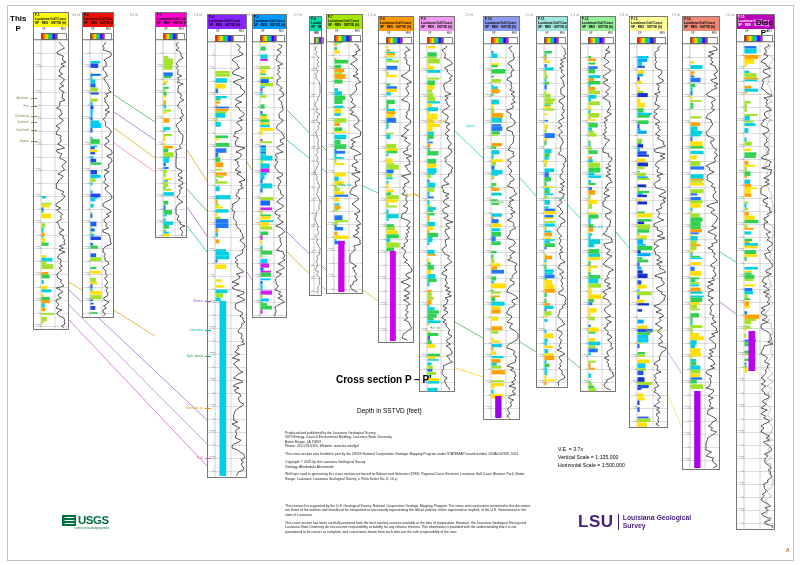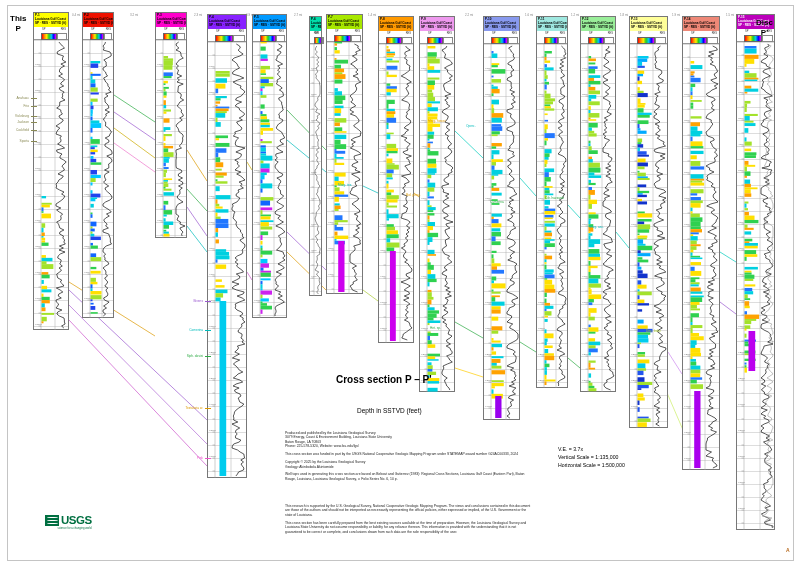--- a/index.html
+++ b/index.html
@@ -2023,27 +2023,35 @@
     <p>This research is supported by the U.S. Geological Survey, National Cooperative Geologic Mapping Program. The views and conclusions contained in this document are those of the authors and should not be interpreted as necessarily representing the official policies, either expressed or implied, of the U.S. Government or the state of Louisiana.</p>
     <p>This cross section has been carefully prepared from the best existing sources available at the time of preparation. However, the Louisiana Geological Survey and Louisiana State University do not assume responsibility or liability for any reliance thereon. This information is provided with the understanding that it is not guaranteed to be correct or complete, and conclusions drawn from such data are the sole responsibility of the user.</p>
   </div>
 
   <div id="scaleblock" style="left:558px;top:445px;">
     <div>V.E. = 3.7x</div>
     <div>Vertical Scale = 1:135,000</div>
     <div>Horizontal Scale = 1:500,000</div>
   </div>
 
-  <div id="usgs" style="left:45px;top:514px;">
+  <div id="usgs" style="left:62px;top:514px;">
     <div class="row">
       <span class="wave" style="background: rgb(0, 111, 65);">
           <i style="top:2px"></i>
           <i style="top:5px"></i>
           <i style="top:8px"></i>
         </span>
       <span class="usgstxt" style="color: rgb(0, 111, 65);">USGS</span>
     </div>
     <div class="tag" style="color: rgb(0, 111, 65);">science for a changing world</div>
   </div>
 
+  <div id="lsu" style="left: 578px; top: 512px; color: rgb(70, 29, 124);">
+    <span class="lsutxt">LSU</span>
+    <span class="bar" style="background: rgb(70, 29, 124);"></span>
+    <span class="org">
+      <div>Louisiana Geological</div>
+      <div>Survey</div>
+    </span>
+  </div>
 
   <div id="cornerA" style="left:786px;top:547px;color:#b86a1e;">A</div>
 </div>
 
 </body></html>

